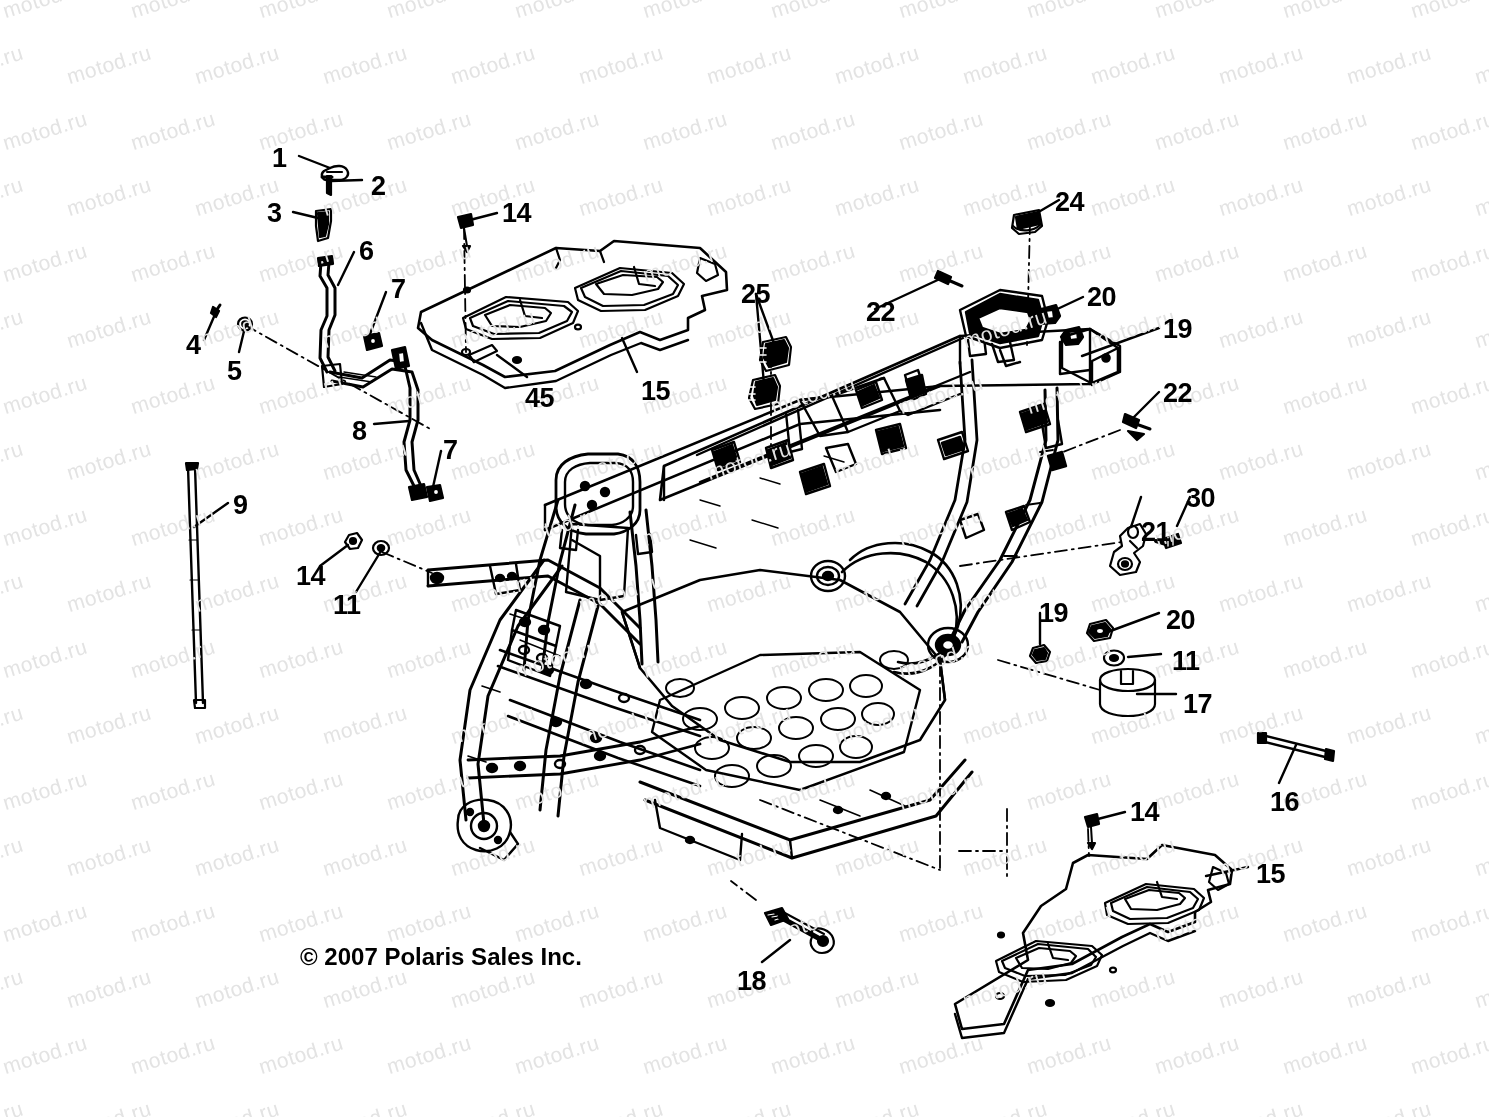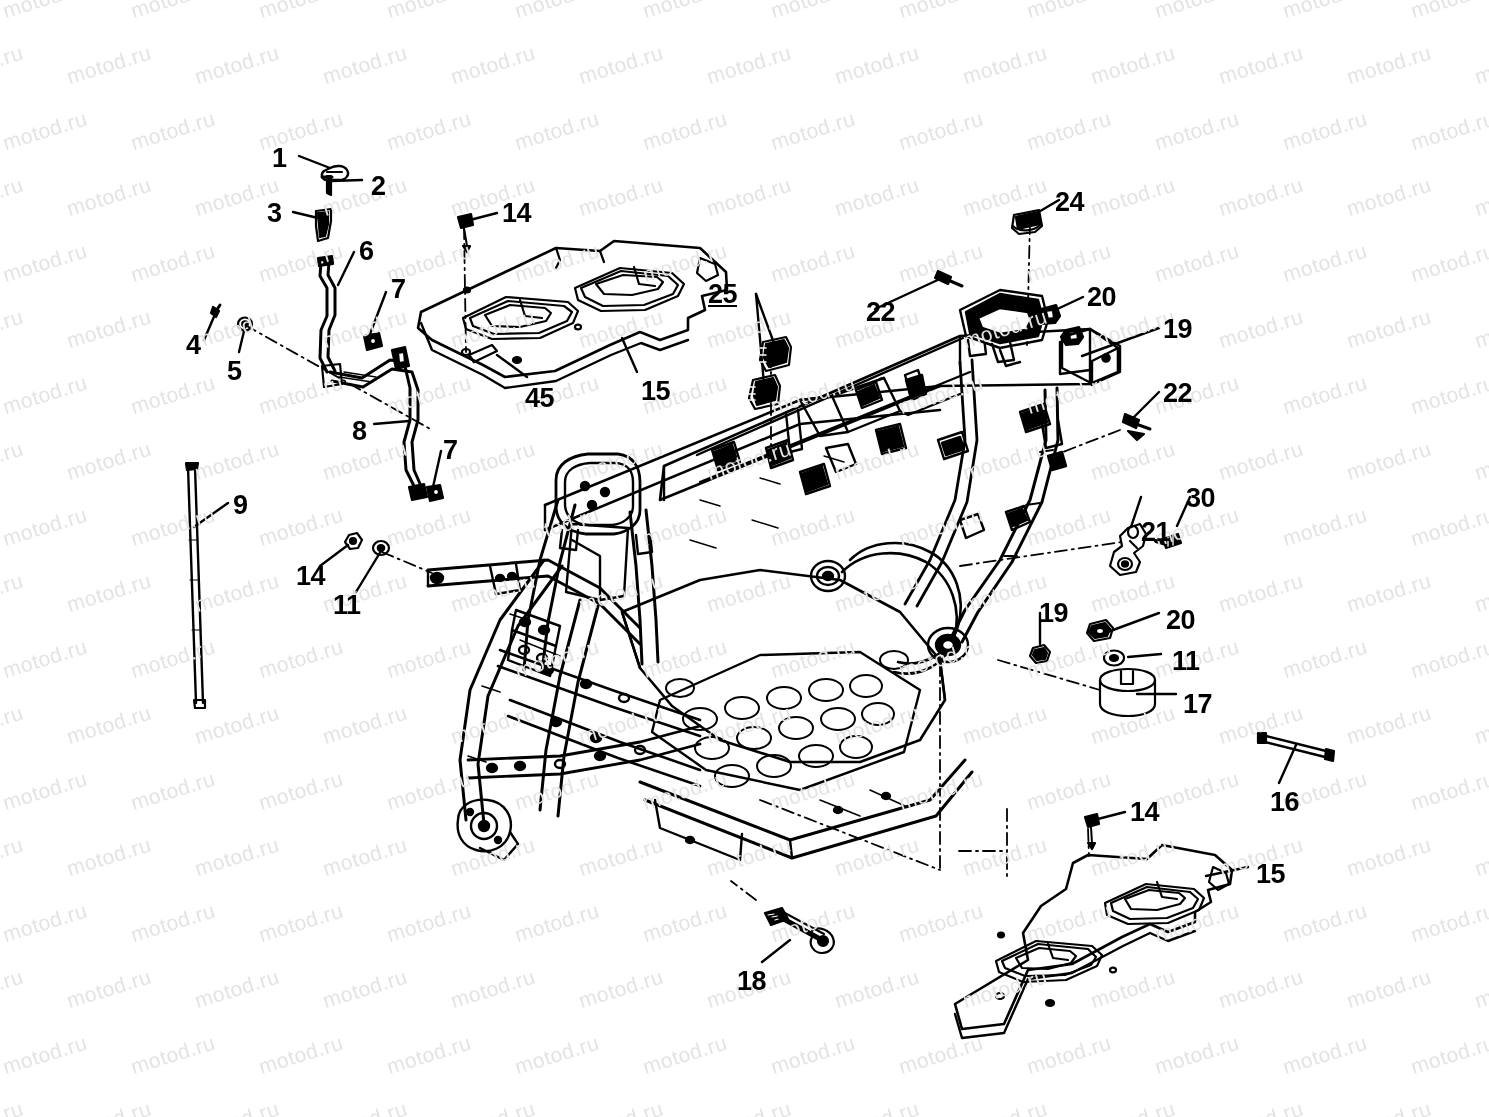--- a/index.html
+++ b/index.html
@@ -766,18 +766,19 @@
       <div class="callout" style="left: 1270px; top: 789px;">16</div>
       <div class="callout" style="left: 1183px; top: 691px;">17</div>
       <div class="callout" style="left: 1166px; top: 607px;">20</div>
       <div class="callout" style="left: 1039px; top: 600px;">19</div>
       <div class="callout" style="left: 1186px; top: 485px;">30</div>
       <div class="callout" style="left: 1141px; top: 483px; margin-top: 36px;">21</div>
       <div class="callout" style="left: 866px; top: 299px;">22</div>
       <div class="callout" style="left: 1163px; top: 380px;">22</div>
       <div class="callout" style="left: 1087px; top: 284px;">20</div>
       <div class="callout" style="left: 1055px; top: 189px;">24</div>
-      <div class="callout" style="left: 708px; top: 281px; text-decoration: underline;">25</div>
+      <div class="callout" style="left: 741px; top: 281px;">25</div>
       <div class="callout" style="left: 525px; top: 385px;">45</div>
     </div>
 
+  <div id="copyright">© 2007 Polaris Sales Inc.</div>
 
 </div>
 
 </body></html>

